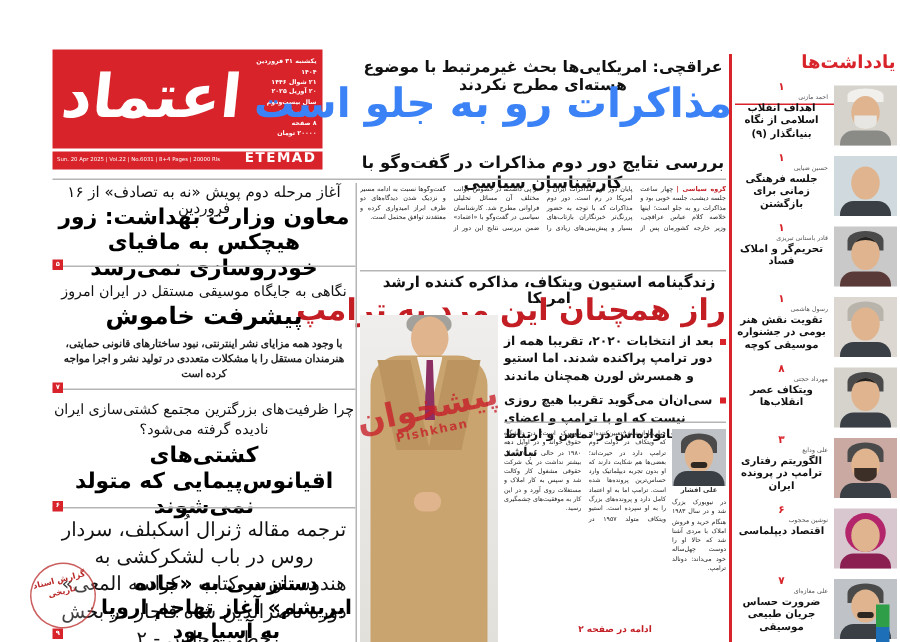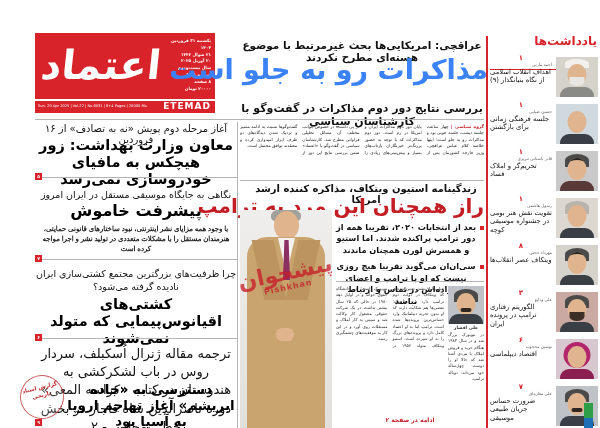--- a/index.html
+++ b/index.html
@@ -30,21 +30,21 @@
   .lead-subhead{left:240px;top:102px;width:244px;text-align:center;font-size:11px;font-weight:bold;color:#111;}
   .lead-body{left:240px;top:124px;width:244px;height:54px;column-count:4;column-gap:5px;
              font-size:4.3px;line-height:1.5;text-align:justify;color:#222;overflow:hidden;}
   .byline{color:#c41e25;font-weight:bold;}
 
   
   .wit-kicker{left:244px;top:183px;width:244px;text-align:center;font-size:10px;font-weight:bold;color:#111;}
   .wit-headline{left:255px;top:194px;width:229px;text-align:center;font-size:20px;font-weight:bold;color:#c41e25;white-space:nowrap;}
   .wit-bullets{left:336px;top:222px;width:148px;}
   .bullet{position:relative;padding-right:8px;font-size:8.2px;font-weight:bold;line-height:1.4;
-          color:#111;text-align:center;margin-bottom:5px;}
+          color:#111;text-align:left;margin-bottom:5px;}
   .bullet::before{content:"";position:absolute;right:0;top:4px;width:4px;height:4px;background:#d8232a;}
   .wit-text{left:336px;top:286px;width:108px;height:136px;column-count:2;column-gap:5px;
             font-size:4.2px;line-height:1.5;text-align:justify;color:#222;overflow:hidden;}
   .wit-text2{left:448px;top:332px;width:36px;height:82px;font-size:4.2px;line-height:1.5;
              text-align:justify;color:#222;overflow:hidden;}
   .continue-note{left:360px;top:416px;width:100px;text-align:center;font-size:6px;font-weight:bold;color:#c41e25;}
 
   
   .wit-photo{left:240px;top:210px;width:92px;height:218px;background:linear-gradient(#efeeec,#e2e0db);overflow:hidden;}
   .wp-hair{position:absolute;left:31px;top:-2px;width:30px;height:15px;border-radius:50% 50% 40% 40%;background:#a3a19c;}
@@ -78,22 +78,22 @@
          background:rgba(255,255,255,.2);}
 
   
   .sb-title{left:490px;top:34px;width:107px;text-align:right;font-size:12px;font-weight:bold;
             color:#d8232a;border-bottom:1.5px solid #d8232a;padding-bottom:21px;}
   .note-item{left:490px;width:108px;height:45px;}
   .note-photo{position:absolute;right:0;top:2px;width:42px;height:40px;overflow:hidden;background:#d6d3cd;}
   .note-num{position:absolute;right:46px;left:0;top:-1px;text-align:center;color:#d8232a;
             font-size:7px;font-weight:bold;}
   .note-author{position:absolute;right:46px;left:0;top:7px;text-align:right;font-size:4.2px;color:#555;}
-  .note-title{position:absolute;right:46px;left:0;top:13px;text-align:left;font-size:6.8px;
-              font-weight:normal;color:#111;line-height:1.25;}
+  .note-title{position:absolute;right:46px;left:0;top:13px;text-align:center;font-size:6.8px;
+              font-weight:bold;color:#111;line-height:1.25;}
 
   
   .ph-hair{position:absolute;left:50%;transform:translateX(-50%);top:3px;width:24px;height:13px;
            border-radius:50% 50% 0 0;background:#4a4a4a;}
   .ph-face{position:absolute;left:50%;transform:translateX(-50%);top:7px;width:19px;height:22px;
            border-radius:50%;background:#dfb48e;}
   .ph-body{position:absolute;left:50%;transform:translateX(-50%);bottom:-2px;width:34px;height:12px;
            border-radius:9px 9px 0 0;background:#3a3f46;}
   .ph-beard{position:absolute;left:50%;transform:translateX(-50%);top:20px;width:15px;height:9px;
             border-radius:0 0 50% 50%;background:#e8e6e2;}

